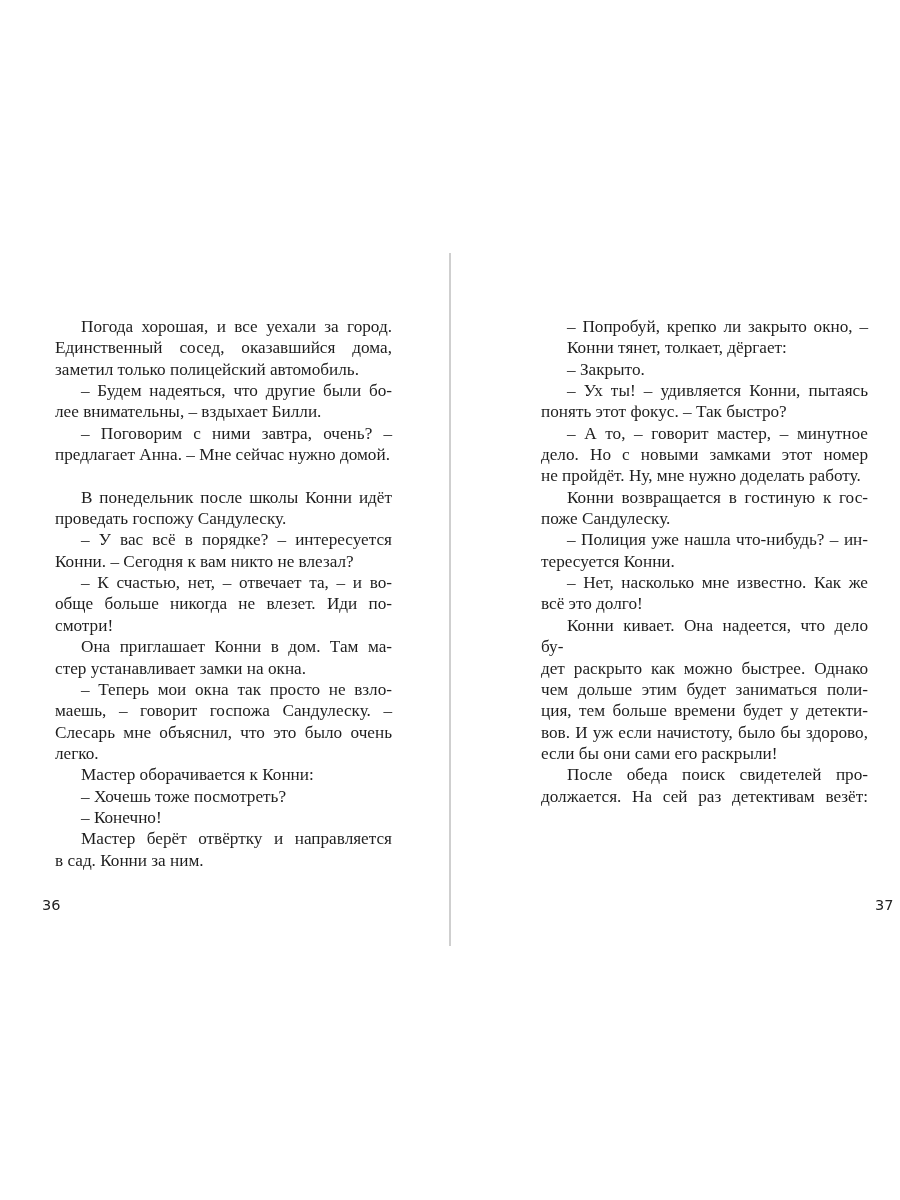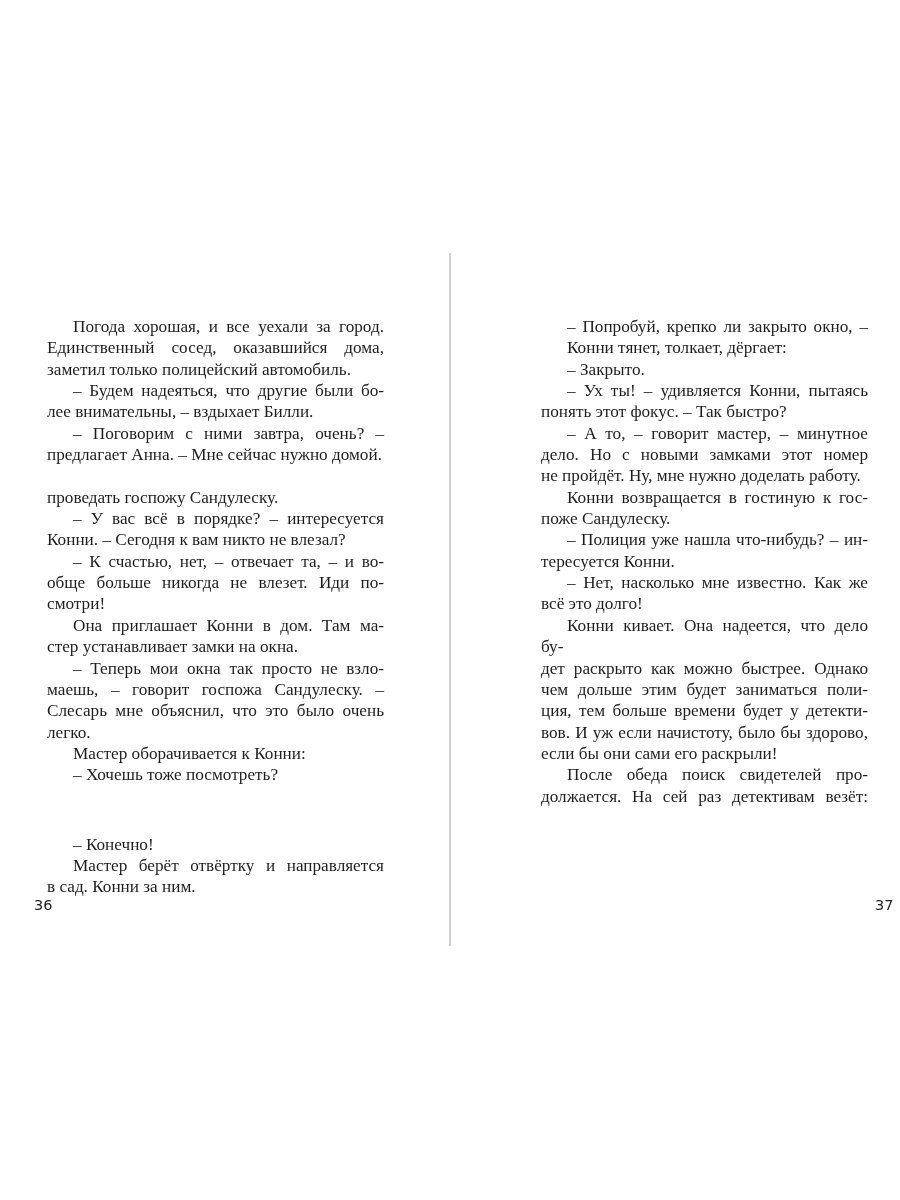--- a/index.html
+++ b/index.html
@@ -59,37 +59,38 @@
       color: #222;
     }
     #pn-left { left: 34px; text-align: right; }
     #pn-right { left: 851px; }
     .line { display: block; text-align: justify; text-align-last: justify; }
     .line.last { text-align-last: left; }
   </style>
 </head>
 <body>
 
-<div class="page" style="left:0;width:450px;">
+<div class="page" style="left:8px;width:450px;">
   <div class="column" id="left-col">
       <p style="text-indent: 0px;">
         <span class="line" style="text-indent: 26px;">Погода хорошая, и все уехали за город.</span>
         <span class="line">Единственный сосед, оказавшийся дома,</span>
         <span class="line last">заметил только полицейский автомобиль.</span>
       </p>
       <p style="text-indent: 0px;">
         <span class="line" style="text-indent: 26px;">– Будем надеяться, что другие были бо-</span>
         <span class="line last">лее внимательны, – вздыхает Билли.</span>
       </p>
       <p style="text-indent: 0px;">
         <span class="line" style="text-indent: 26px;">– Поговорим с ними завтра, очень? –</span>
         <span class="line last">предлагает Анна. – Мне сейчас нужно домой.</span>
       </p>
       <div class="gap"></div>
       <p style="text-indent: 0px;">
+        <span class="line" style="text-indent: 26px;">В понедельник после школы Конни идёт</span>
         <span class="line last">проведать госпожу Сандулеску.</span>
       </p>
       <p style="text-indent: 0px;">
         <span class="line" style="text-indent: 26px;">– У вас всё в порядке? – интересуется</span>
         <span class="line last">Конни. – Сегодня к вам никто не влезал?</span>
       </p>
       <p style="text-indent: 0px;">
         <span class="line" style="text-indent: 26px;">– К счастью, нет, – отвечает та, – и во-</span>
         <span class="line">обще больше никогда не влезет. Иди по-</span>
         <span class="line last">смотри!</span>
@@ -103,21 +104,21 @@
         <span class="line">маешь, – говорит госпожа Сандулеску. –</span>
         <span class="line">Слесарь мне объяснил, что это было очень</span>
         <span class="line last">легко.</span>
       </p>
       <p style="text-indent: 0px;">
         <span class="line last" style="text-indent: 26px;">Мастер оборачивается к Конни:</span>
       </p>
       <p style="text-indent: 0px;">
         <span class="line last" style="text-indent: 26px;">– Хочешь тоже посмотреть?</span>
       </p>
-      <p style="text-indent: 0px; margin-top: 48px;">
+      <p style="text-indent: 0px;">
         <span class="line last" style="text-indent: 26px;">– Конечно!</span>
       </p>
       <p style="text-indent: 0px;">
         <span class="line" style="text-indent: 26px;">Мастер берёт отвёртку и направляется</span>
         <span class="line last">в сад. Конни за ним.</span>
       </p>
     </div>
   <div class="page-number" id="pn-left">36</div>
 </div>
 

